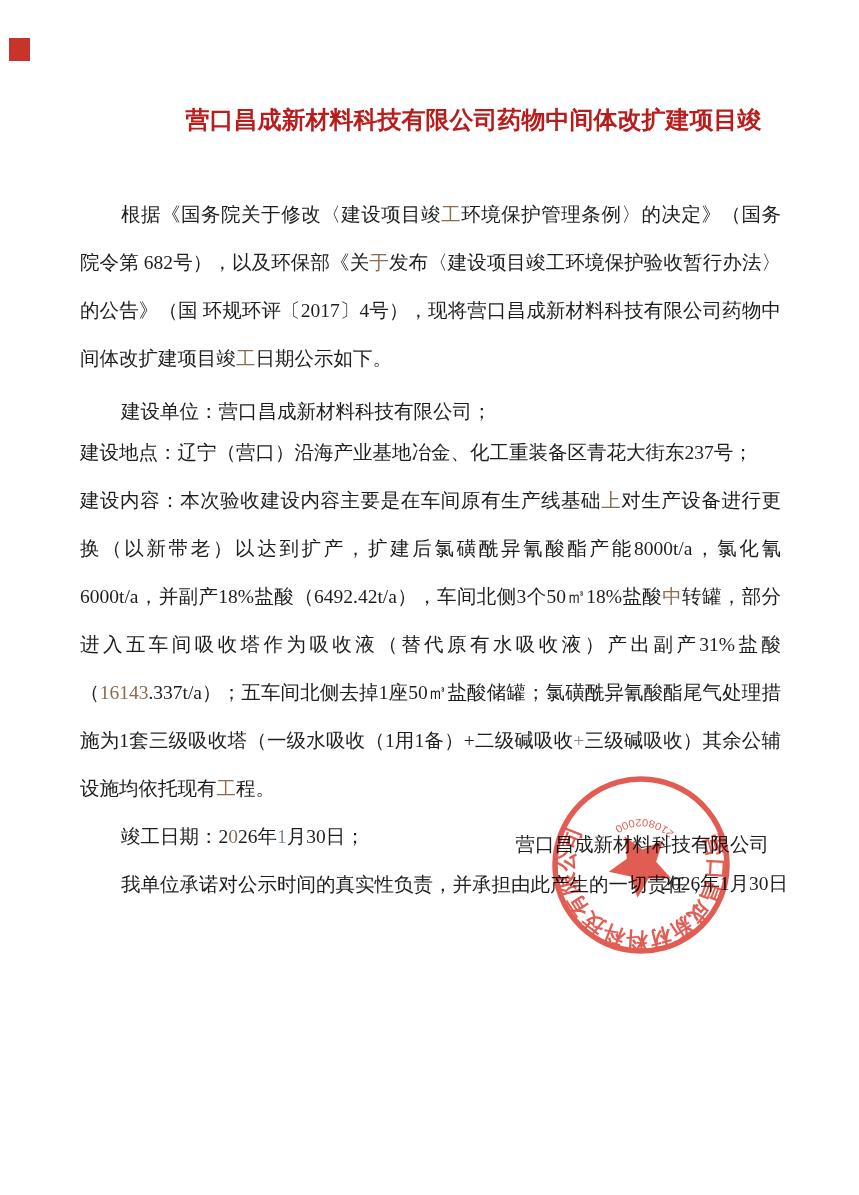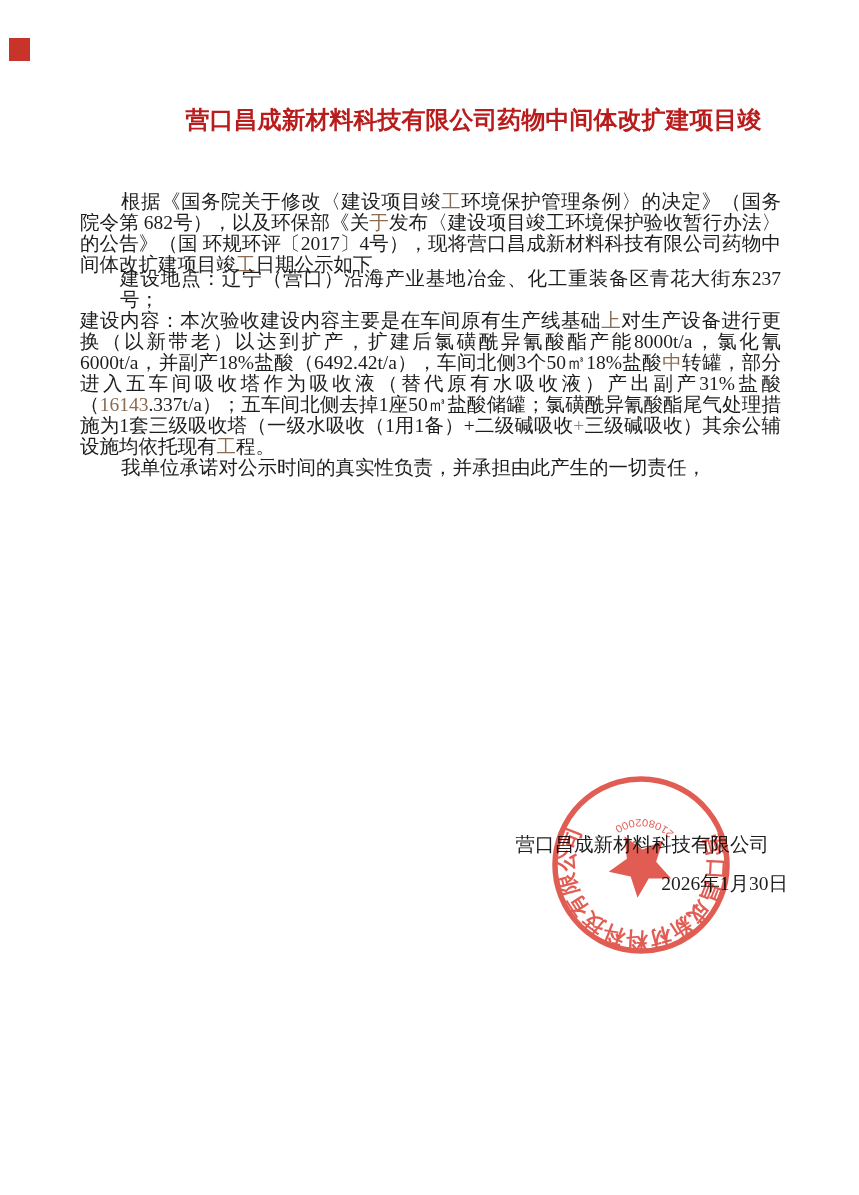--- a/index.html
+++ b/index.html
@@ -7,27 +7,27 @@
     width:859px;height:1195px;background:#ffffff;position:relative;overflow:hidden;
     font-family:"Liberation Serif",serif;color:#1d1d1d;
   }
   .page-title{
     position:absolute;top:96px;left:0;width:859px;text-align:center;
     font-family:"Liberation Sans",sans-serif;font-weight:bold;
     font-size:24px;line-height:47px;color:#b91c1c;margin-left:44px;
   }
   .body-text{
     position:absolute;left:80px;top:191px;width:701px;
-    font-size:19.5px;line-height:21px;text-align:justify;
+    font-size:19.5px;line-height:48px;text-align:justify;
   }
   .body-text p{margin:0;padding:0;}
   .body-text p.indent{text-indent:41px;}
   .body-text p[data-name="para-project-name"]{margin-top:5px;}
   .body-text p[data-name="para-builder"]{margin-top:5px;}
-  .body-text p[data-name="para-location"]{margin-top:-7px;margin-left:40px;}
+  .body-text p[data-name="para-location"]{margin-top:-7px;}
   .body-text p[data-name="para-objection"]{margin-top:5px;}
   .sig-company{position:absolute;top:831px;right:90px;font-size:19.5px;white-space:nowrap;}
   .sig-date{position:absolute;top:870px;right:71px;font-size:19.5px;white-space:nowrap;}
   .seal{
     position:absolute;left:546px;top:770px;width:190px;height:190px;
     mix-blend-mode:multiply;opacity:.95;
   }
   .seal text{font-family:"Liberation Sans",sans-serif;}
   .red-marker{position:absolute;left:9px;top:38px;width:21px;height:23px;}
 </style>
@@ -35,22 +35,24 @@
 <body data-name="document-page">
 
 <div class="red-marker" data-name="red-square-marker" style="background-color: rgb(201, 52, 42);"></div>
 
 <div class="page-title" data-name="page-title">
   <div data-name="page-title-line1">营口昌成新材料科技有限公司药物中间体改扩建项目竣</div>
 </div>
 
 <div class="body-text" data-name="body-paragraphs">
     <p data-name="para-basis" class="indent"><span data-name="text-run">根据《国务院关于修改〈建设项目竣</span><span data-name="text-run-brown" style="color: rgb(138, 108, 82);">工</span><span data-name="text-run">环境保护管理条例〉的决定》（国务院令第 682号），以及环保部《关</span><span data-name="text-run-brown" style="color: rgb(138, 108, 82);">于</span><span data-name="text-run">发布〈建设项目竣工环境保护验收暂行办法〉的公告》（国 环规环评〔2017〕4号），现将营口昌成新材料科技有限公司药物中间体改扩建项目竣</span><span data-name="text-run-brown" style="color: rgb(138, 108, 82);">工</span><span data-name="text-run">日期公示如下。</span></p>
+    <p data-name="para-builder" class="indent"><span data-name="text-run">建设单位：营口昌成新材料科技有限公司；</span></p>
     <p data-name="para-location"><span data-name="text-run">建设地点：辽宁（营口）沿海产业基地冶金、化工重装备区青花大街东237号；</span></p>
     <p data-name="para-content"><span data-name="text-run">建设内容：本次验收建设内容主要是在车间原有生产线基础</span><span data-name="text-run-brown" style="color: rgb(138, 108, 82);">上</span><span data-name="text-run">对生产设备进行更换（以新带老）以达到扩产，扩建后氯磺酰异氰酸酯产能8000t/a，氯化氰6000t/a，并副产18%盐酸（6492.42t/a），车间北侧3个50㎥18%盐酸</span><span data-name="text-run-brown" style="color: rgb(138, 108, 82);">中</span><span data-name="text-run">转罐，部分进入五车间吸收塔作为吸收液（替代原有水吸收液）产出副产31%盐酸（</span><span data-name="text-run-brown" style="color: rgb(138, 108, 82);">16143</span><span data-name="text-run">.337t/a）；五车间北侧去掉1座50㎥盐酸储罐；氯磺酰异氰酸酯尾气处理措施为1套三级吸收塔（一级水吸收（1用1备）+二级碱吸收</span><span data-name="text-run-gray" style="color: rgb(126, 140, 150);">+</span><span data-name="text-run">三级碱吸收）其余公辅设施均依托现有</span><span data-name="text-run-brown" style="color: rgb(138, 108, 82);">工</span><span data-name="text-run">程。</span></p>
+    <p data-name="para-completion-date" class="indent"><span data-name="text-run">竣工日期：2</span><span data-name="text-run-brown" style="color: rgb(138, 108, 82);">0</span><span data-name="text-run">26年</span><span data-name="text-run-gray" style="color: rgb(126, 140, 150);">1</span><span data-name="text-run">月30日；</span></p>
     <p data-name="para-commitment" class="indent"><span data-name="text-run">我单位承诺对公示时间的真实性负责，并承担由此产生的一切责任，</span></p>
   </div>
 
 <div class="sig-company" data-name="signature-company">营口昌成新材料科技有限公司</div>
 <div class="sig-date" data-name="signature-date">2026年1月30日</div>
 
 <svg class="seal" data-name="company-seal-stamp" viewBox="0 0 190 190" xmlns="http://www.w3.org/2000/svg">
   <g transform="rotate(186 95 95)">
     <circle data-name="seal-ring" cx="95" cy="95" r="86" fill="none" stroke-width="5.5" stroke="#e0544a"></circle>
     <polygon data-name="seal-star-icon" points="95,62 104.1,82.5 126.4,84.8 109.7,99.8 114.4,121.7 95,110.5 75.6,121.7 80.3,99.8 63.6,84.8 85.9,82.5" fill="#e0544a"></polygon>

